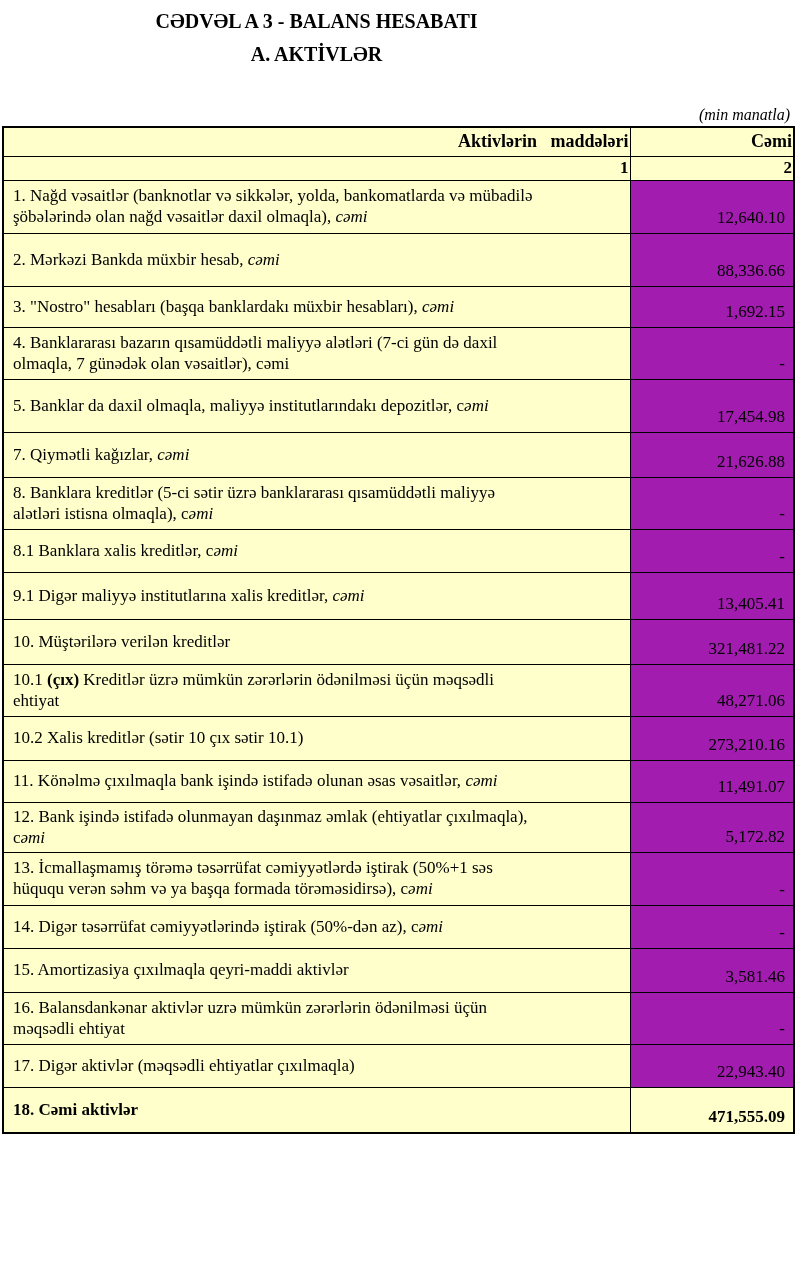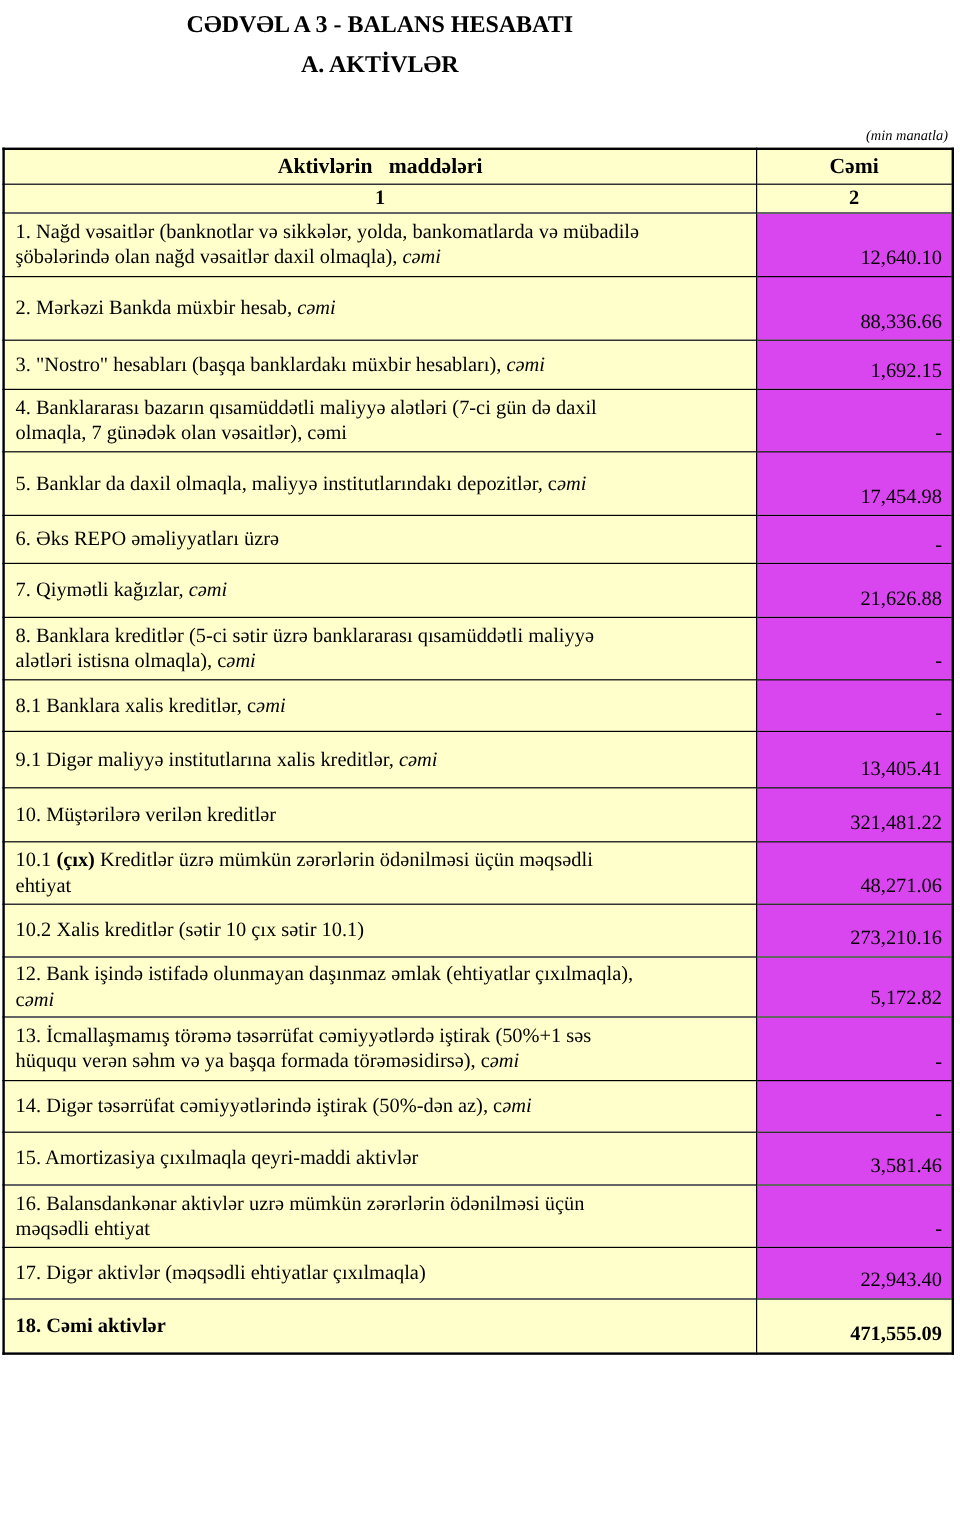--- a/index.html
+++ b/index.html
@@ -17,54 +17,54 @@
     text-align: center;
     font-weight: bold;
     font-size: 20px;
     line-height: 33px;
   }
   .unit-note {
     width: 791px;
     margin: 35px 0 2px 2px;
     text-align: right;
     font-style: italic;
-    font-size: 12px;
+    font-size: 16px;
     padding-right: 3px;
   }
   table.assets {
     border-collapse: collapse;
     table-layout: fixed;
     width: 791px;
     margin-left: 2px;
     border: 2px solid #000;
   }
   table.assets th, table.assets td {
     border: 1.5px solid #000;
     overflow: hidden;
   }
   thead th {
     background: #FFFFCC;
     font-weight: bold;
-    text-align: center;
+    text-align: right;
     vertical-align: middle;
   }
   tr.head-row { height: 29px; }
   tr.head-row th { font-size: 18px; }
   tr.head-row th.pre { white-space: pre; }
   tr.num-row { height: 24px; }
   tr.num-row th { font-size: 17px; font-weight: bold; }
   td.label-cell {
     background: #FFFFCC;
     vertical-align: middle;
     padding: 2px 8px 3px 9px;
     font-size: 17px;
     line-height: 21px;
   }
   td.value-cell {
-    background: #d946ef;
+    background: #a21caf;
     text-align: right;
     vertical-align: bottom;
     padding: 2px 8px 5px 2px;
     font-size: 17px;
     line-height: 20px;
     white-space: nowrap;
   }
   tr.total-row td.label-cell,
   tr.total-row td.value-cell {
     background: #FFFFCC;
@@ -114,24 +114,20 @@
           <td class="value-cell">1,692.15</td>
         </tr>
         <tr style="height: 52px;">
           <td class="label-cell"><span>4. Banklararası bazarın qısamüddətli maliyyə alətləri (7-ci gün də daxil</span><br><span>olmaqla, 7 günədək olan vəsaitlər), cəmi</span></td>
           <td class="value-cell">-</td>
         </tr>
         <tr style="height: 53px;">
           <td class="label-cell"><span>5. Banklar da daxil olmaqla, maliyyə institutlarındakı depozitlər, c</span><span class="it">əmi</span></td>
           <td class="value-cell">17,454.98</td>
         </tr>
-        <tr style="height: 40px;">
-          <td class="label-cell"><span>6. Əks REPO əməliyyatları üzrə</span></td>
-          <td class="value-cell">-</td>
-        </tr>
         <tr style="height: 45px;">
           <td class="label-cell"><span>7. Qiymətli kağızlar, </span><span class="it">cəmi</span></td>
           <td class="value-cell">21,626.88</td>
         </tr>
         <tr style="height: 52px;">
           <td class="label-cell"><span>8. Banklara kreditlər (5-ci sətir üzrə banklararası qısamüddətli maliyyə</span><br><span>alətləri istisna olmaqla), c</span><span class="it">əmi</span></td>
           <td class="value-cell">-</td>
         </tr>
         <tr style="height: 43px; margin-top: 24px;">
           <td class="label-cell"><span>8.1 Banklara xalis kreditlər, c</span><span class="it">əmi</span></td>
@@ -145,20 +141,24 @@
           <td class="label-cell"><span>10. Müştərilərə verilən kreditlər</span></td>
           <td class="value-cell">321,481.22</td>
         </tr>
         <tr style="height: 52px;">
           <td class="label-cell"><span>10.1 </span><span class="bd">(çıx)</span><span> Kreditlər üzrə mümkün zərərlərin ödənilməsi üçün məqsədli</span><br><span>ehtiyat</span></td>
           <td class="value-cell">48,271.06</td>
         </tr>
         <tr style="height: 44px;">
           <td class="label-cell"><span>10.2 Xalis kreditlər (sətir 10 çıx sətir 10.1)</span></td>
           <td class="value-cell">273,210.16</td>
+        </tr>
+        <tr style="height: 42px;">
+          <td class="label-cell"><span>11. Könəlmə çıxılmaqla bank işində istifadə olunan əsas vəsaitlər, </span><span class="it">cəmi</span></td>
+          <td class="value-cell">11,491.07</td>
         </tr>
         <tr style="height: 50px;">
           <td class="label-cell"><span>12. Bank işində istifadə olunmayan daşınmaz əmlak (ehtiyatlar çıxılmaqla),</span><br><span>c</span><span class="it">əmi</span></td>
           <td class="value-cell">5,172.82</td>
         </tr>
         <tr style="height: 53px;">
           <td class="label-cell"><span>13. İcmallaşmamış törəmə təsərrüfat cəmiyyətlərdə iştirak (50%+1 səs</span><br><span>hüququ verən səhm və ya başqa formada törəməsidirsə), c</span><span class="it">əmi</span></td>
           <td class="value-cell">-</td>
         </tr>
         <tr style="height: 43px;">

